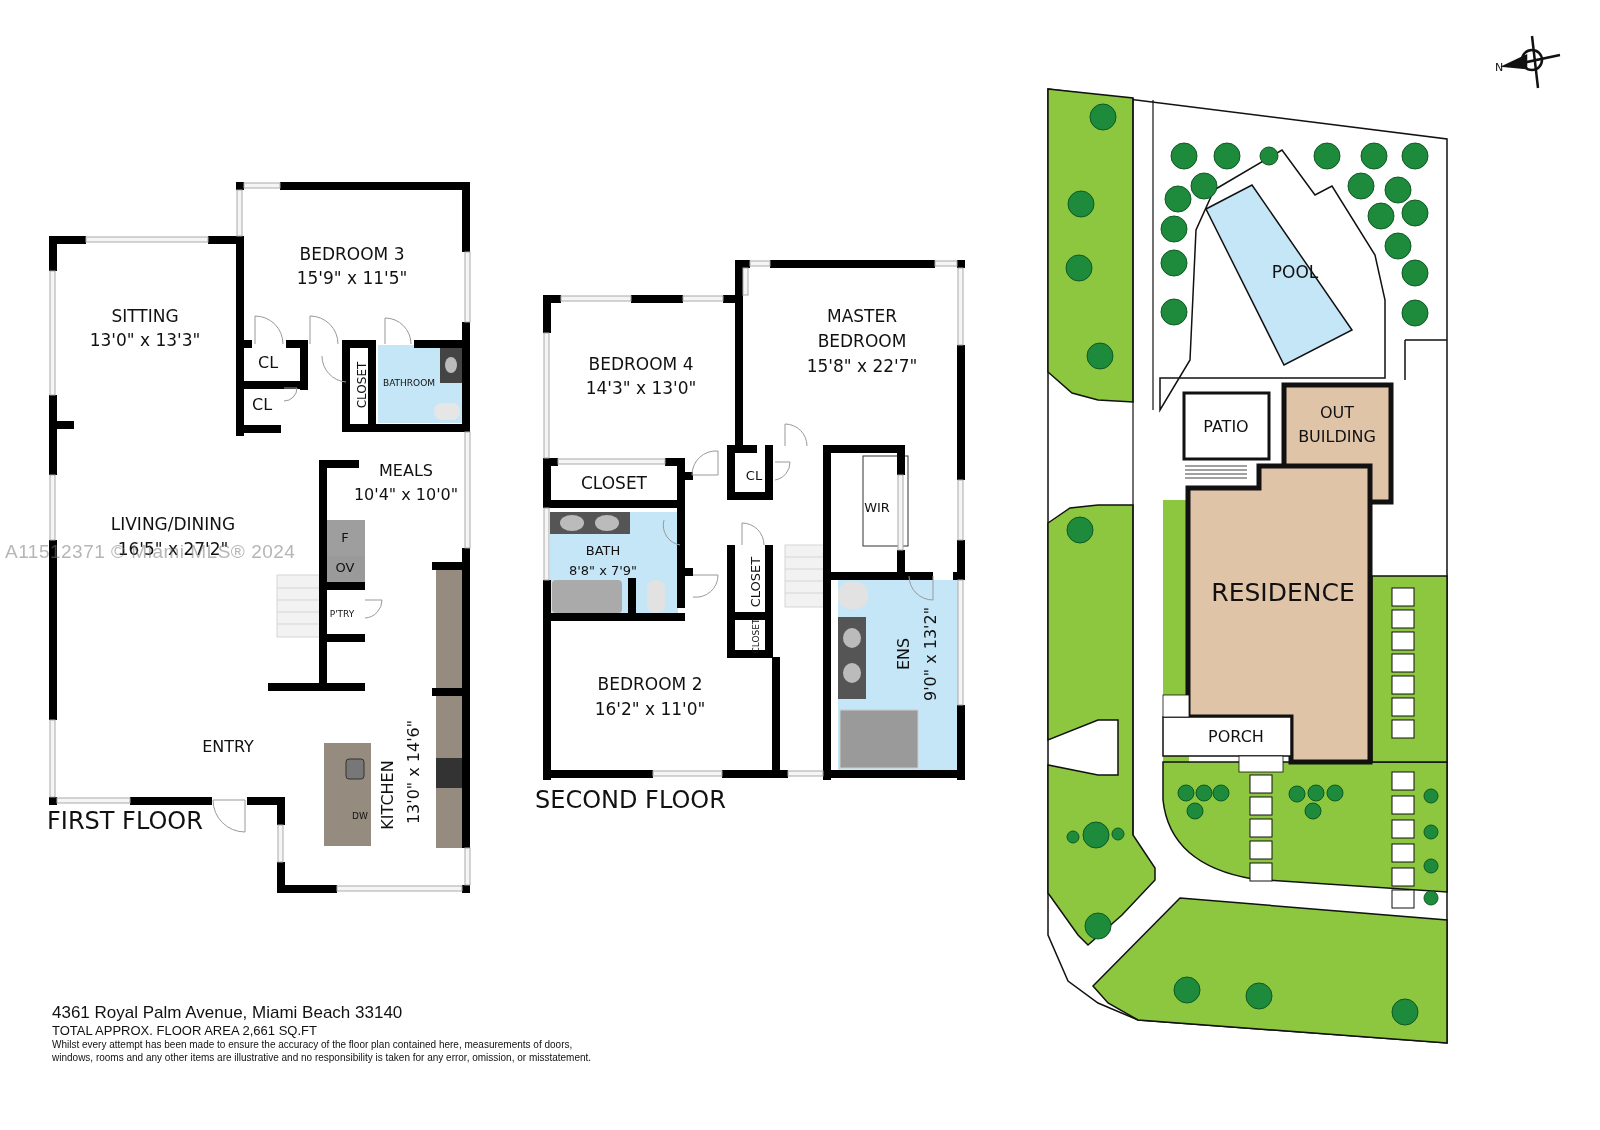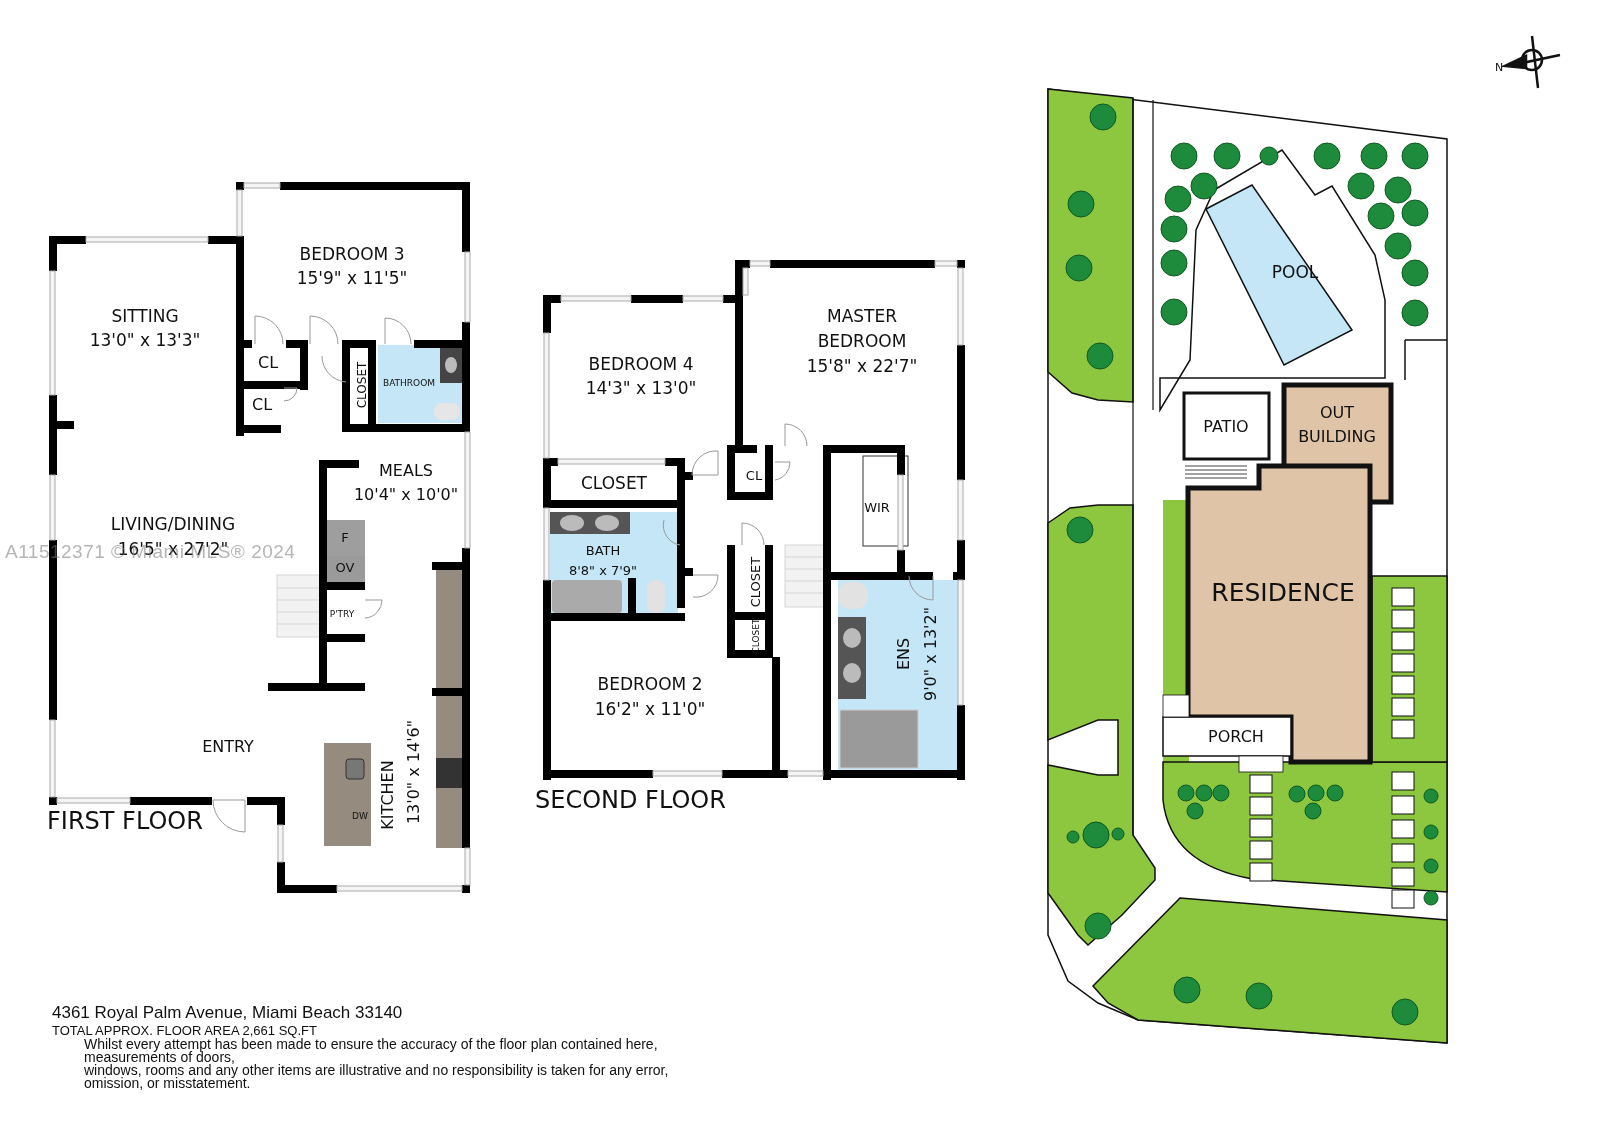--- a/index.html
+++ b/index.html
@@ -2,21 +2,21 @@
 <html><head>
 <meta charset="utf-8">
 <style>
   html,body{margin:0;padding:0;background:#fff;}
   body{width:1600px;height:1130px;position:relative;overflow:hidden;font-family:"DejaVu Sans",sans-serif;color:#111;}
   svg{position:absolute;left:0;top:0;}
   .lbl{font-family:"DejaVu Sans",sans-serif;fill:#111;}
   .footer{position:absolute;left:52px;top:1003px;width:640px;font-family:"Liberation Sans",sans-serif;color:#111;}
   .addr{font-size:17px;line-height:20px;}
   .area{font-size:13px;line-height:15px;}
-  .disc{font-size:14px;line-height:13px;margin-left:32px;}
+  .disc{font-size:10px;line-height:13px;}
   .watermark{position:absolute;left:5px;top:541px;font-family:"Liberation Sans",sans-serif;font-size:19px;color:rgba(120,120,120,0.55);letter-spacing:0.5px;}
 </style>
 </head>
 <body>
 
 <svg width="1600" height="1130" viewBox="0 0 1600 1130">
 
   <g>
 
     <rect x="378" y="345" width="84" height="78" fill="#c5e6f7"></rect>

